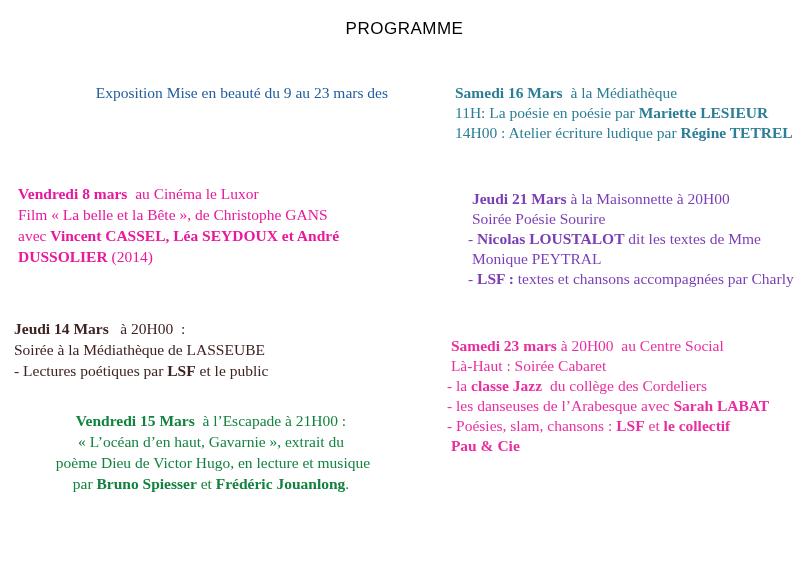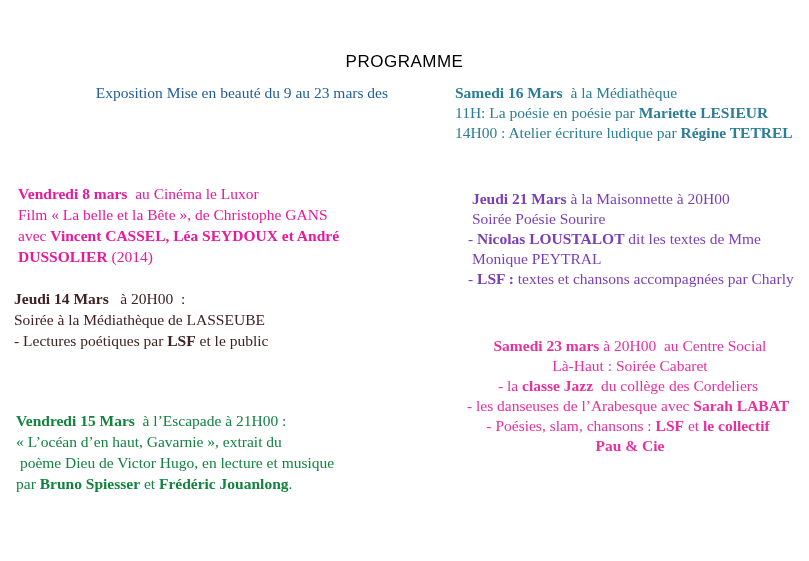--- a/index.html
+++ b/index.html
@@ -5,43 +5,43 @@
   html,body{margin:0;padding:0;background:#ffffff;}
   .page{
     position:relative;
     width:809px;height:561px;
     background:#ffffff;
     font-family:"Liberation Serif", serif;
     overflow:hidden;
   }
   .doc-title{
     position:absolute;
-    top:52px;left:0;width:809px;
+    top:19px;left:0;width:809px;
     text-align:center;
     font-family:"Liberation Sans", sans-serif;
     font-size:17px;
     letter-spacing:0.5px;
     color:#000000;
   }
   .event-block{
     position:absolute;
     font-size:15.5px;
     white-space:pre-wrap;
   }
   .event-block .line{line-height:21px;}
   .col-right .line{line-height:20px;}
   .b{font-weight:bold;}
   
   #blk0{left:18px;  top:82px;  width:370px;text-align:right;}
   #blk1{left:18px;  top:183px; width:390px;}
-  #blk2{left:14px;  top:288px; width:380px;}
-  #blk3{left:16px;  top:410px; width:390px;}
+  #blk2{left:14px;  top:318px; width:380px;}
+  #blk3{left:16px;  top:410px; width:390px;text-align:center;}
   #blk4{left:455px; top:83px;  width:354px;}
   #blk5{left:452px; top:189px; width:357px;margin-left:16px;}
-  #blk6{left:447px; top:336px; width:362px;text-align:center;}
+  #blk6{left:447px; top:336px; width:362px;}
 </style>
 </head>
 <body>
 
 <div class="page">
   <div class="doc-title">PROGRAMME</div>
 
   <div id="blk0" class="event-block col-left" style="color: rgb(31, 92, 158);"><div class="line"><span>Exposition Mise en beauté du 9 au 23 mars des</span></div></div>
   <div id="blk1" class="event-block col-left" style="color: rgb(232, 25, 156);"><div class="line"><span class="b">Vendredi 8 mars</span><span>  au Cinéma le Luxor</span></div><div class="line"><span>Film « La belle et la Bête », de Christophe GANS</span></div><div class="line"><span>avec </span><span class="b">Vincent CASSEL, Léa SEYDOUX et André</span></div><div class="line"><span class="b">DUSSOLIER</span><span> (2014)</span></div></div>
   <div id="blk2" class="event-block col-left" style="color: rgb(63, 34, 34);"><div class="line"><span class="b">Jeudi 14 Mars</span><span>   à 20H00  :</span></div><div class="line"><span>Soirée à la Médiathèque de LASSEUBE</span></div><div class="line"><span>- Lectures poétiques par </span><span class="b">LSF</span><span> et le public</span></div></div>

